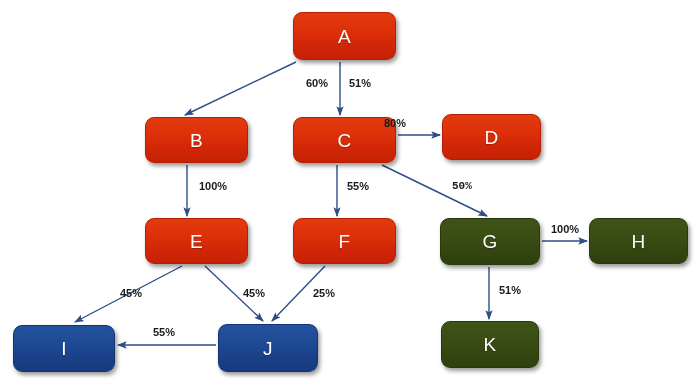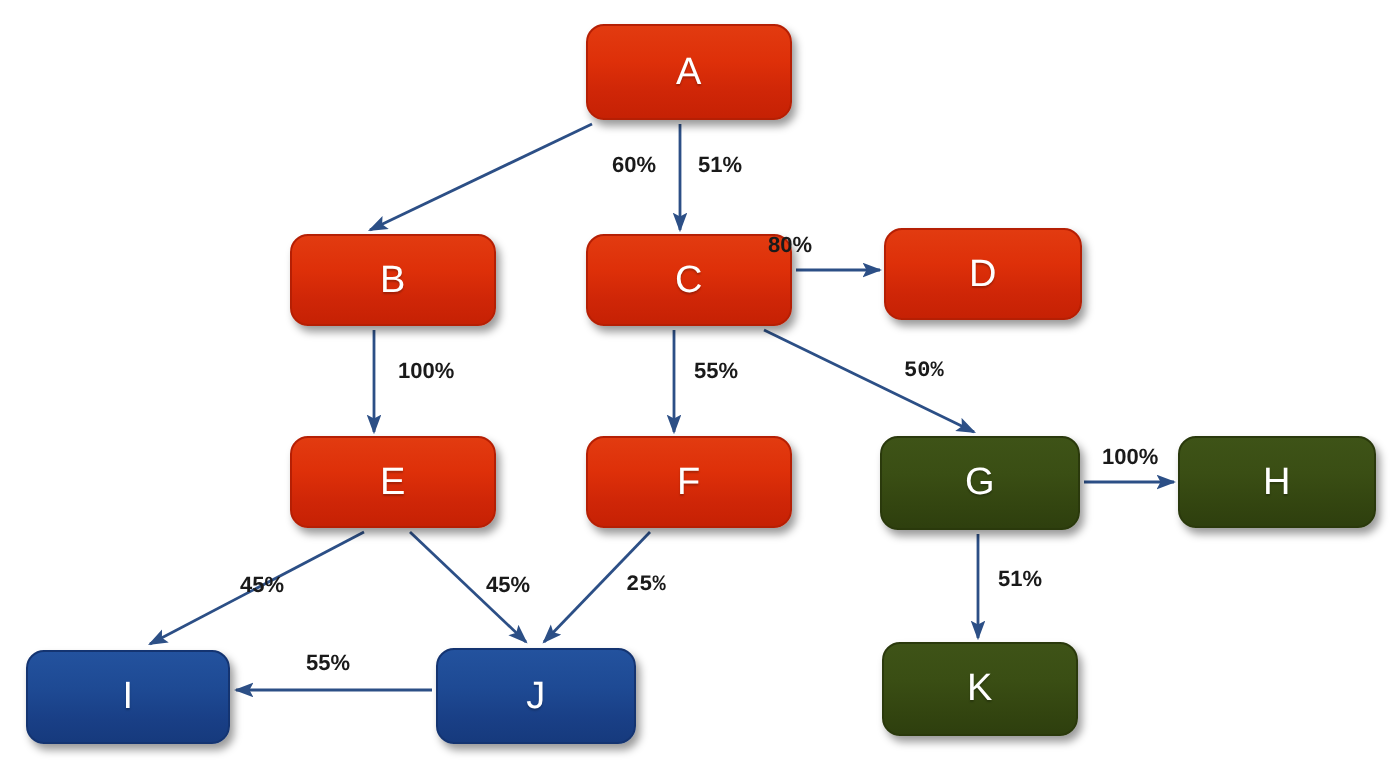--- a/index.html
+++ b/index.html
@@ -131,17 +131,17 @@
       <div class="edge-label" style="left: 258px; top: 78px; margin-left: 48px;">60%</div>
       <div class="edge-label" style="left: 349px; top: 78px;">51%</div>
       <div class="edge-label" style="left: 384px; top: 118px;">80%</div>
       <div class="edge-label" style="left: 199px; top: 181px;">100%</div>
       <div class="edge-label" style="left: 347px; top: 181px;">55%</div>
       <div class="edge-label" style="left: 452px; top: 181px; font-family: Liberation Mono, monospace;">50%</div>
       <div class="edge-label" style="left: 551px; top: 224px;">100%</div>
       <div class="edge-label" style="left: 499px; top: 285px;">51%</div>
       <div class="edge-label" style="left: 120px; top: 288px;">45%</div>
       <div class="edge-label" style="left: 243px; top: 288px;">45%</div>
-      <div class="edge-label" style="left: 313px; top: 288px; font-family: Liberation Mono, monospace;">25%</div>
+      <div class="edge-label" style="left: 313px; top: 288px;">25%</div>
       <div class="edge-label" style="left: 153px; top: 327px;">55%</div>
     </div>
 
 </div>
 
 </body></html>

